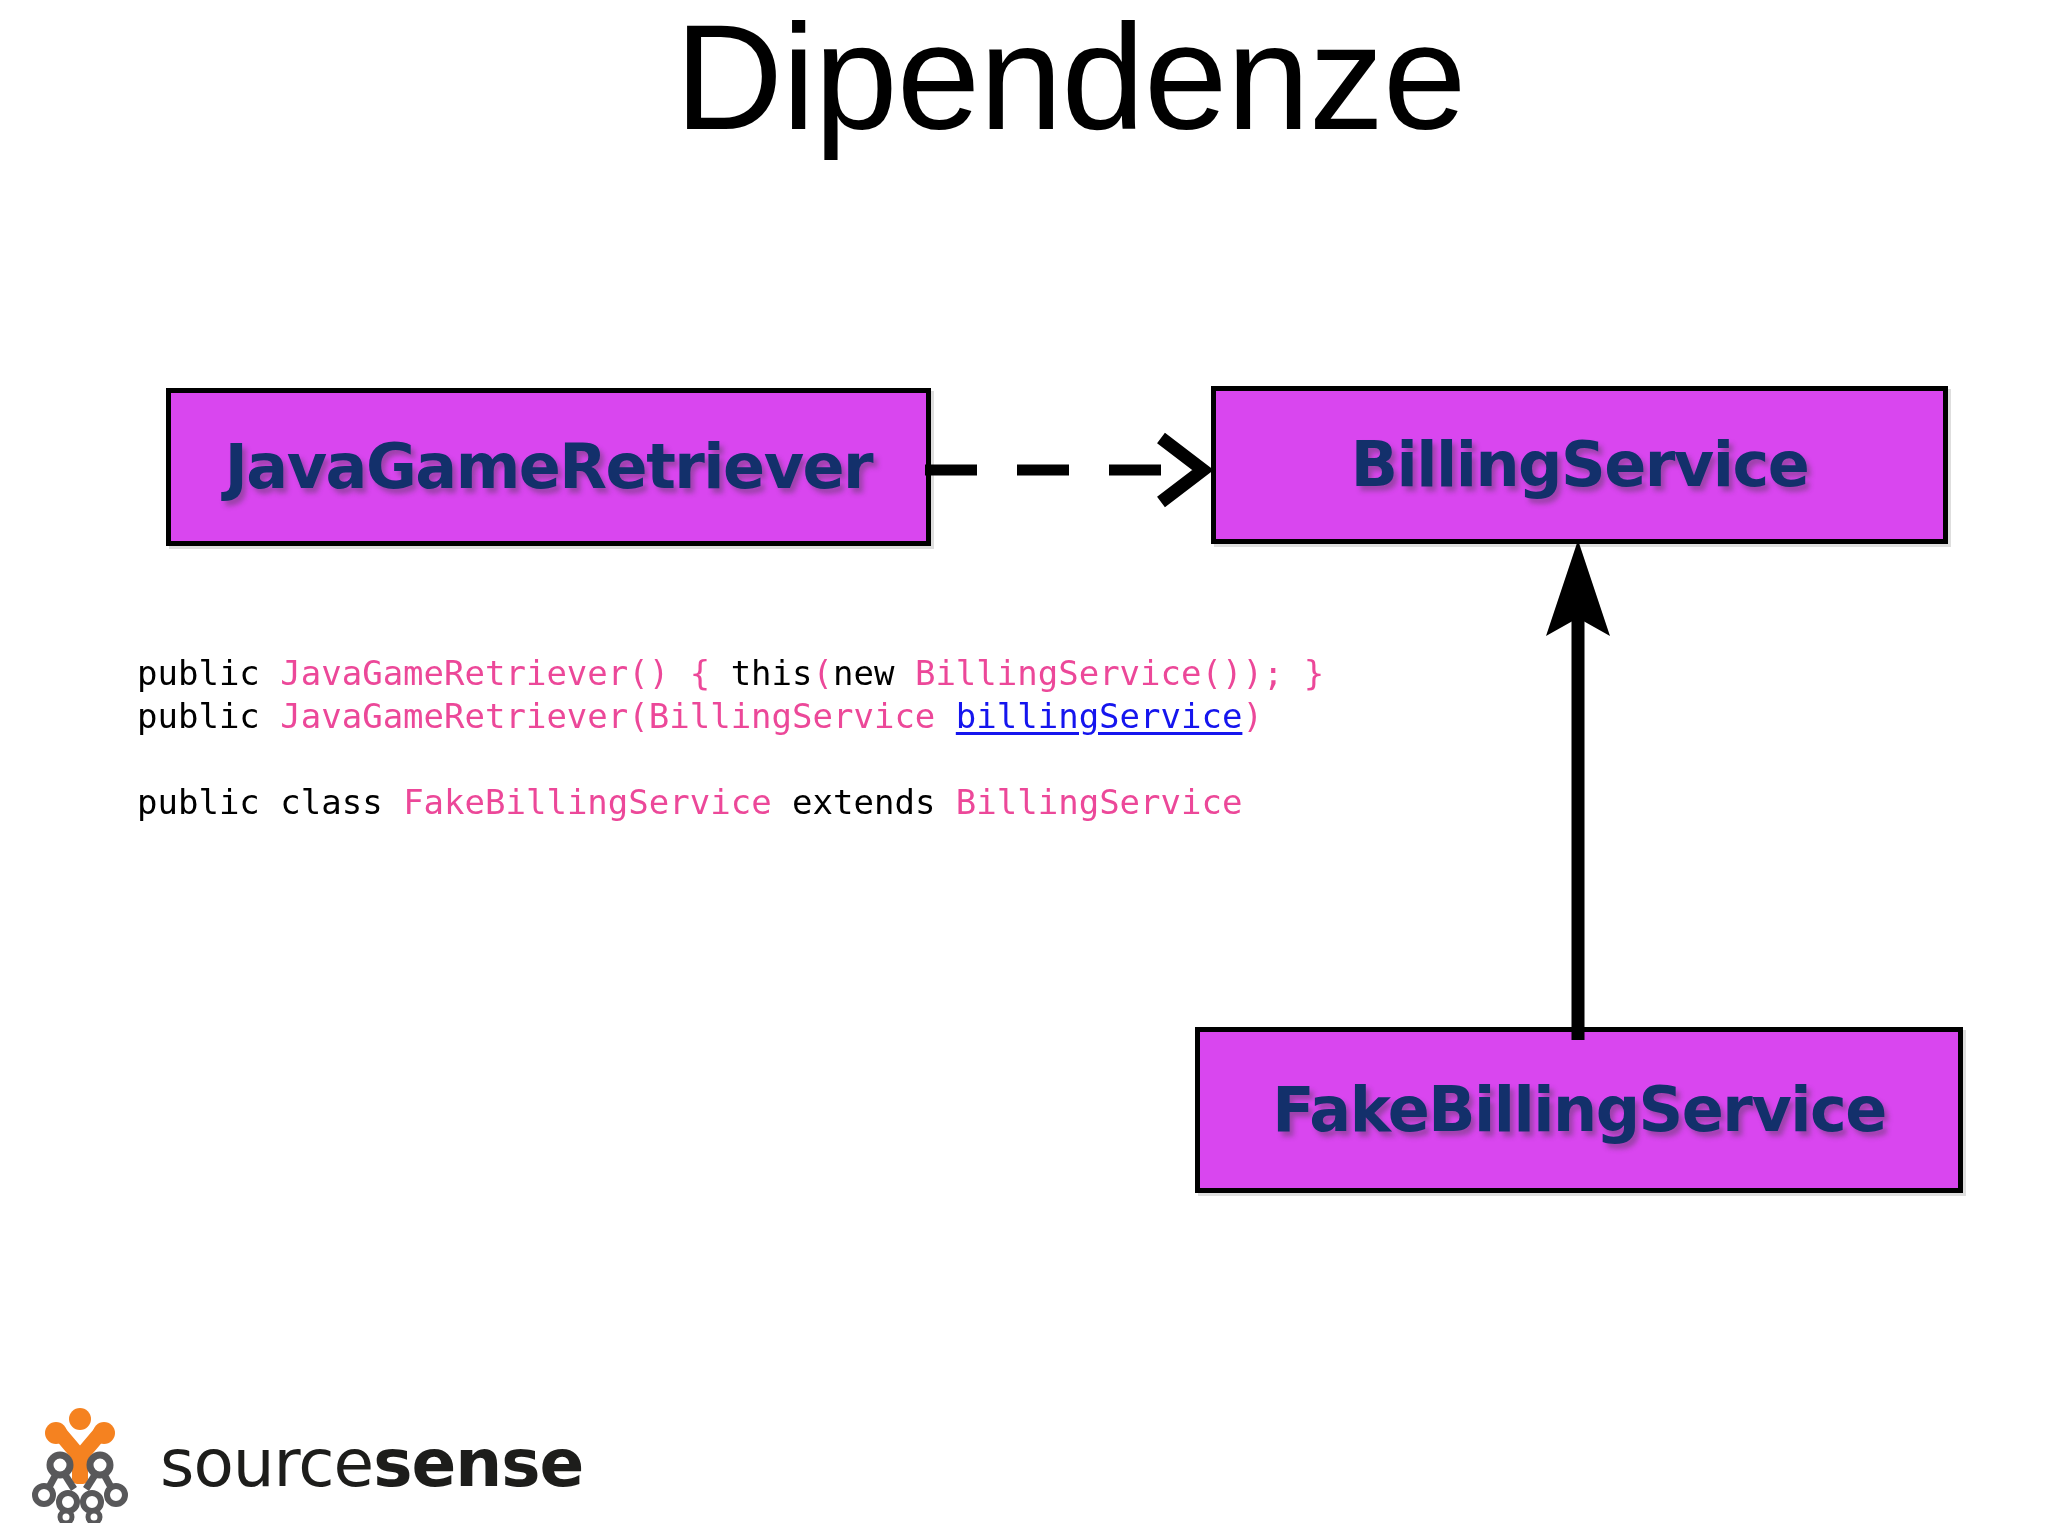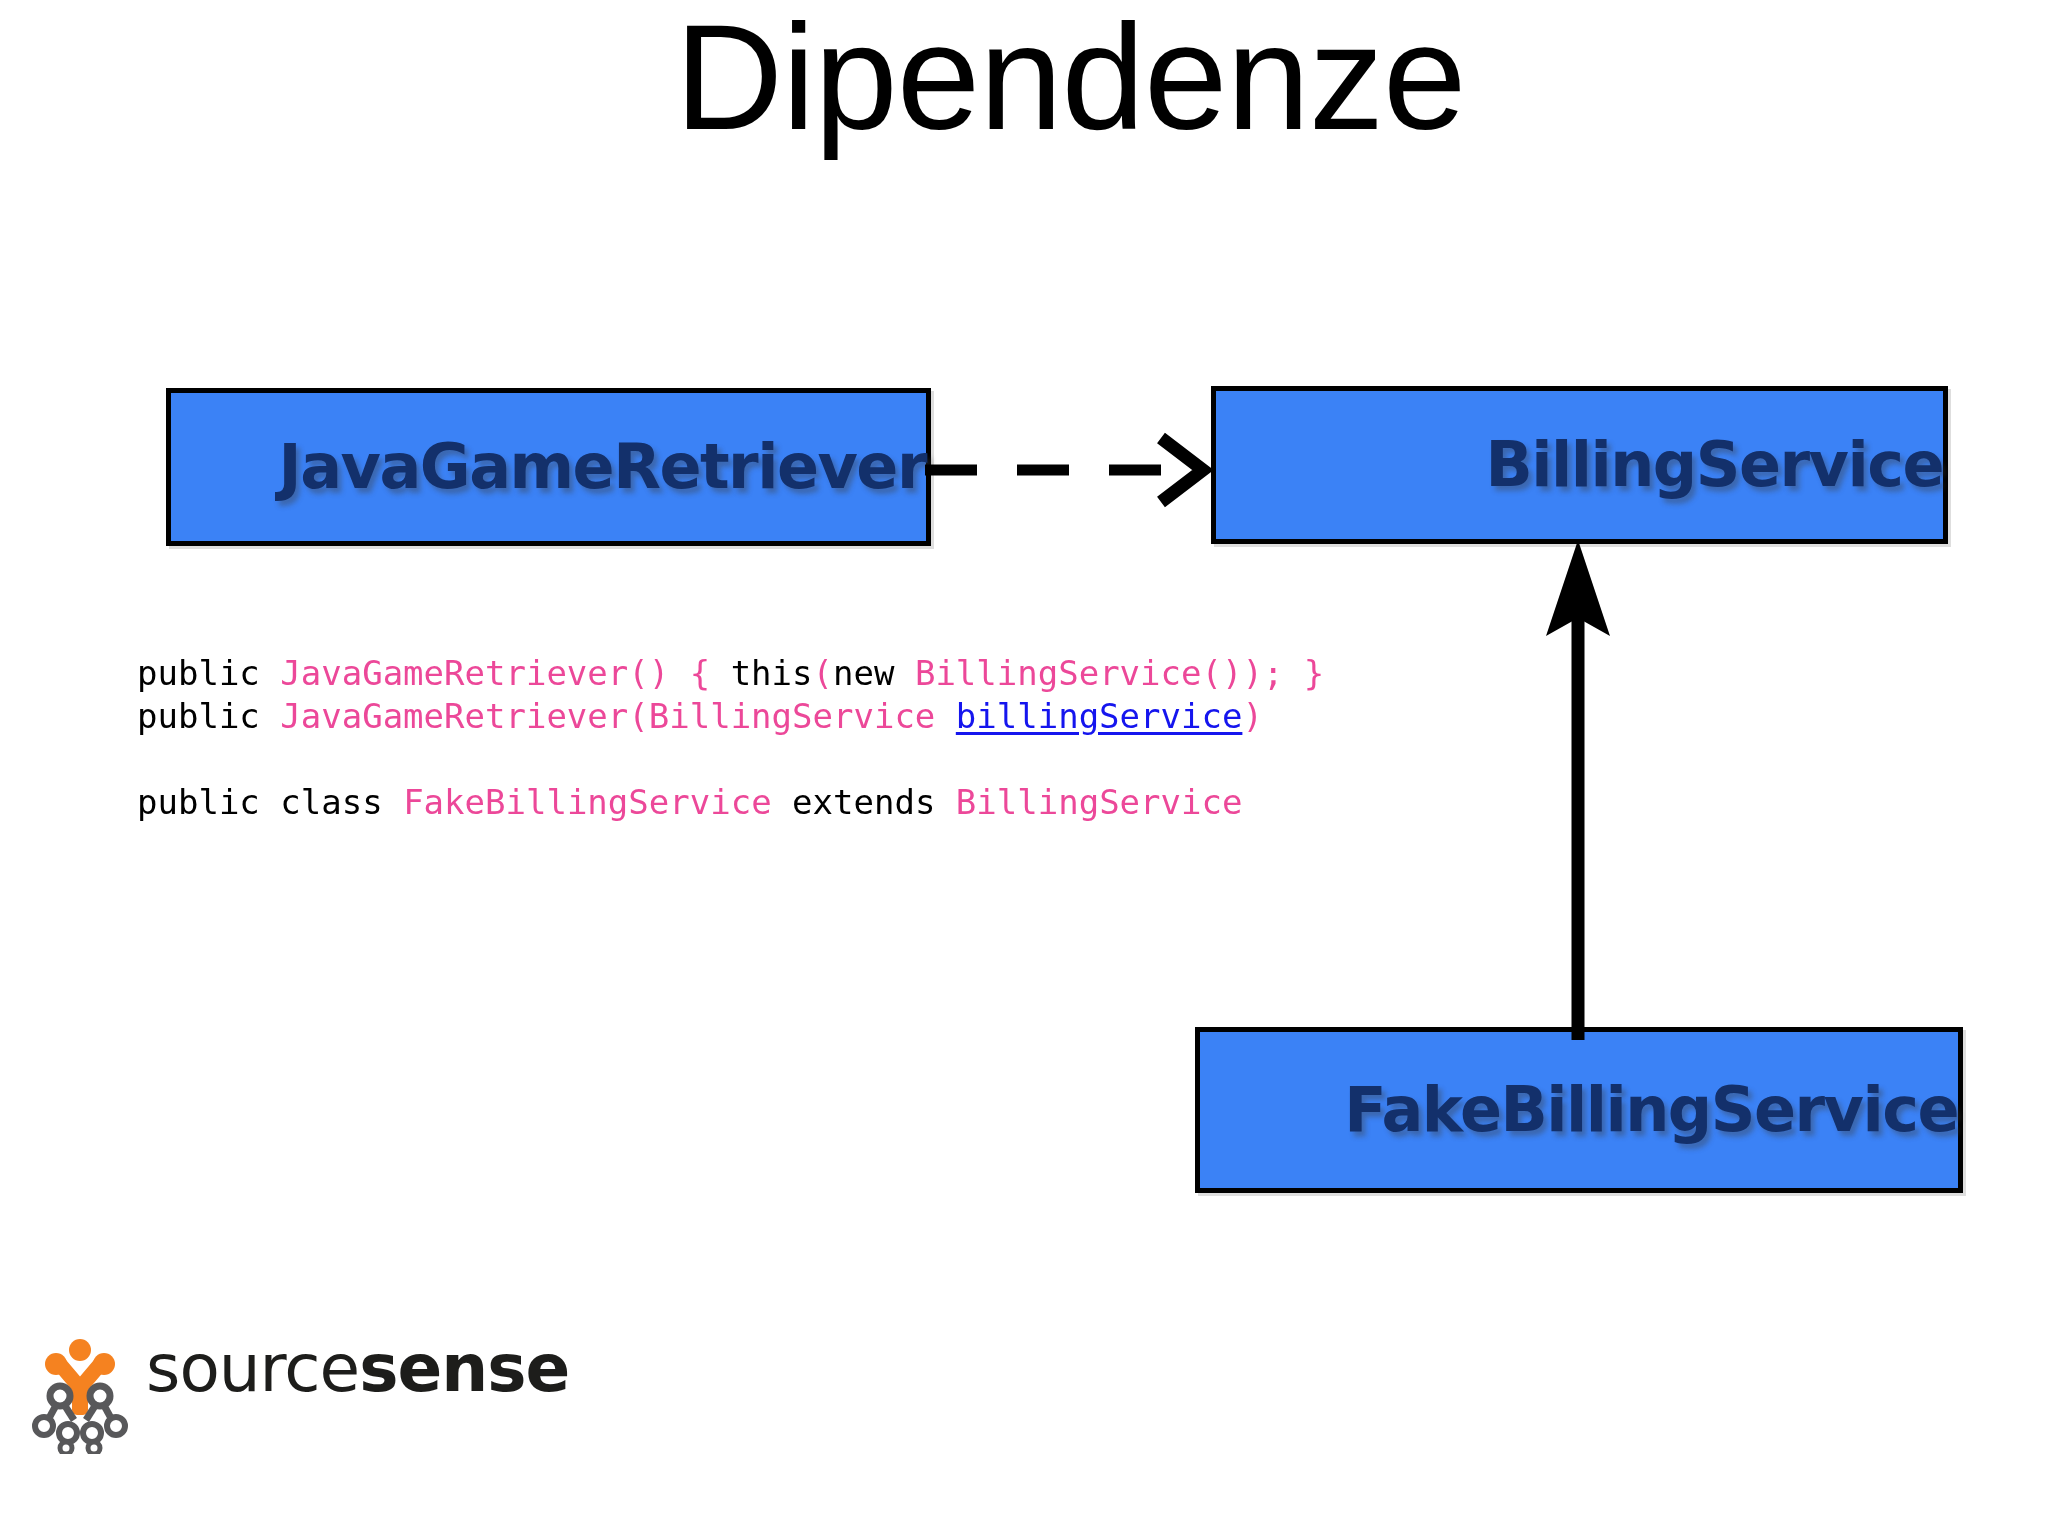--- a/index.html
+++ b/index.html
@@ -29,26 +29,26 @@
     letter-spacing: -1px;
     color: #000000;
     white-space: nowrap;
     margin-left: 46px;
   }
 
   
   .uml-box {
     position: absolute;
     box-sizing: border-box;
-    background: #3b82f6;
+    background: #d946ef;
     border: 5px solid #000000;
     box-shadow: 3px 3px 0 rgba(0,0,0,0.13);
     display: flex;
     align-items: center;
-    justify-content: flex-end;
+    justify-content: center;
   }
   .uml-box-label {
     font-family: "DejaVu Sans", sans-serif;
     font-weight: 700;
     font-size: 62px;
     line-height: 1;
     color: #13306b;
     letter-spacing: -1.5px;
     text-shadow: 4px 5px 5px rgba(60,60,60,0.38);
     white-space: nowrap;
@@ -106,25 +106,26 @@
   .code-line { display: block; height: 43px; }
   .code-line.blank { height: 43px; }
   .kw  { color: #000000; }
   .lnk { color: #1515ee; text-decoration: underline; text-underline-offset: 4px; }
   .pl  { color: #ec4899; }
 
   
   #footer-logo {
     position: absolute;
     left: 30px;
-    top: 1336px;
+    top: 1404px;
     width: 620px;
     height: 120px;
     display: flex;
-    gap: 16px;
+    align-items: center;
+    gap: 30px;
   }
   #logo-mark { width: 100px; height: 118px; flex: none; }
   .logo-word {
     font-family: "DejaVu Sans", sans-serif;
     font-size: 66px;
     line-height: 1;
     color: #1d1d1b;
     letter-spacing: -1px;
     white-space: nowrap;
   }

